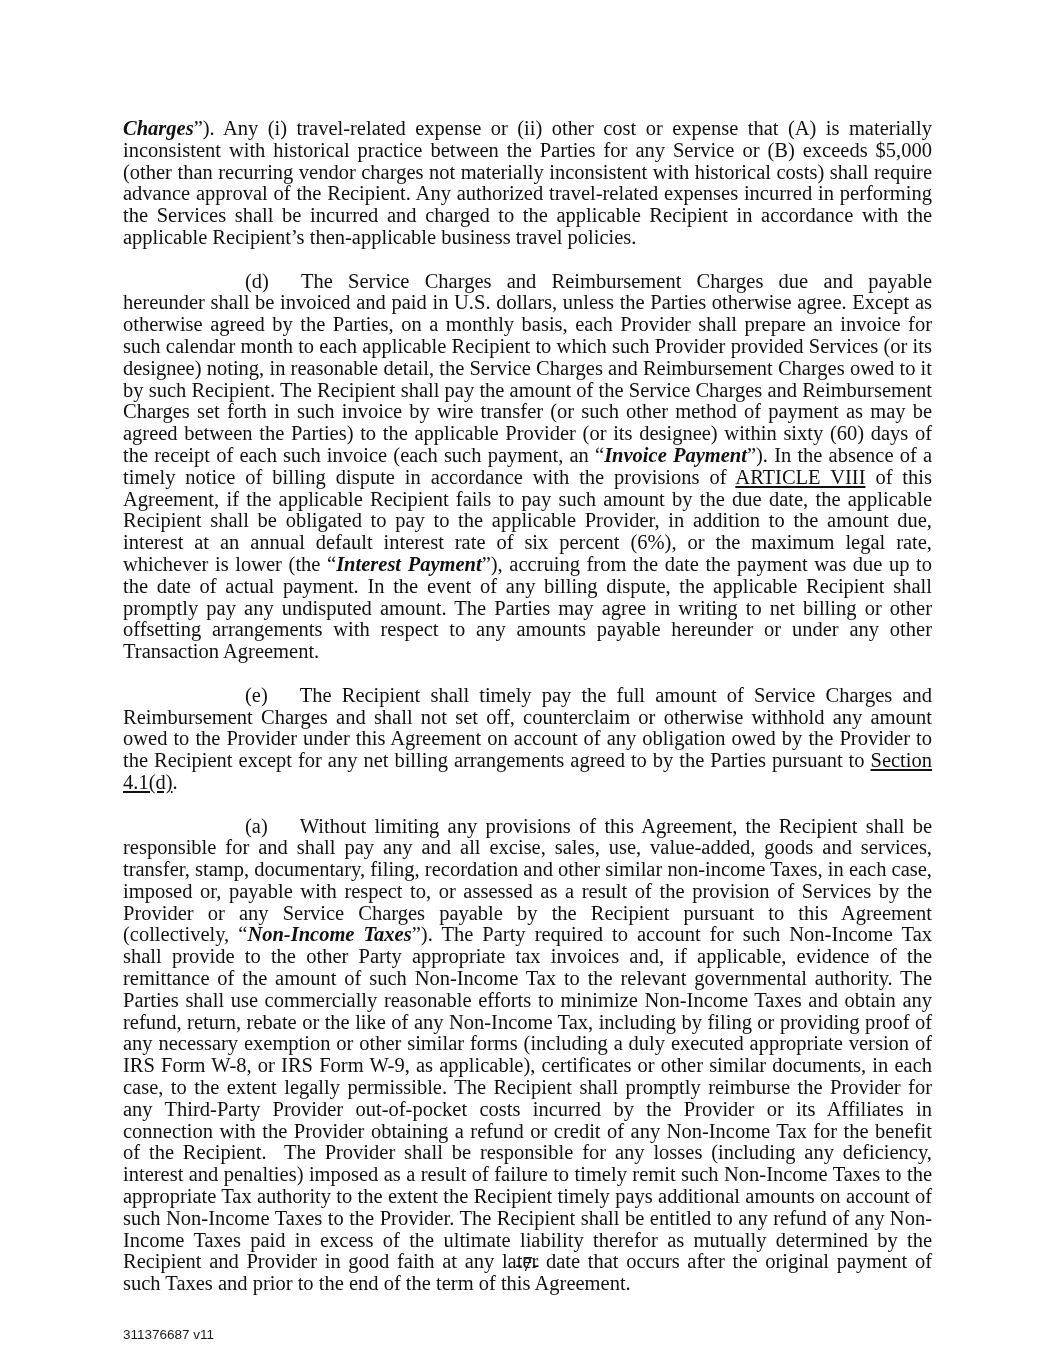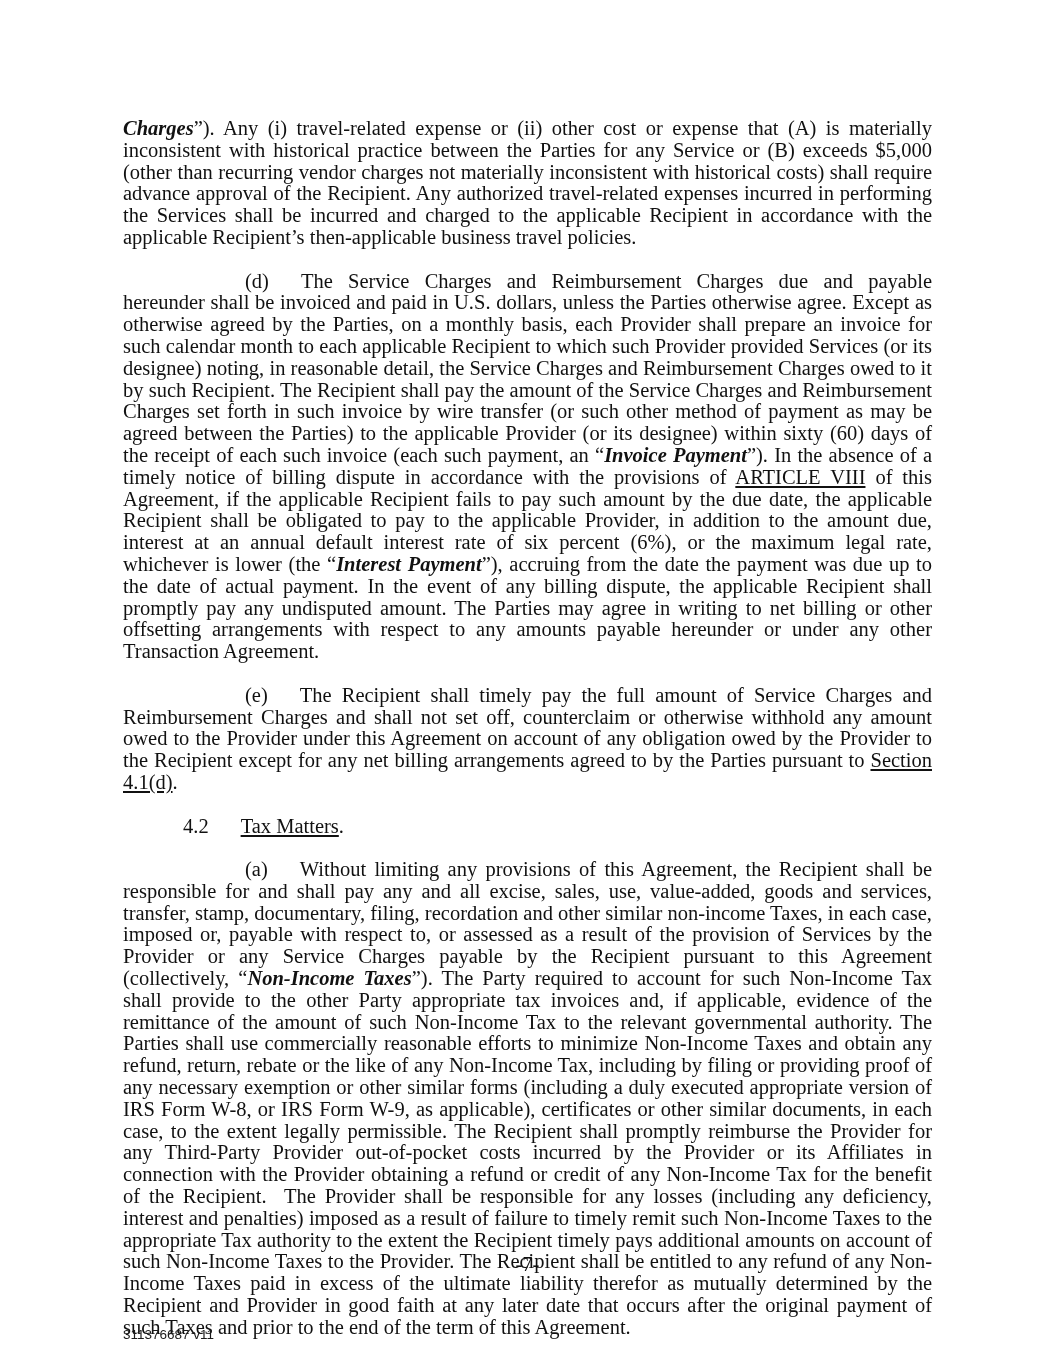--- a/index.html
+++ b/index.html
@@ -65,18 +65,17 @@
   }
 </style>
 </head>
 <body>
 
 <div class="page">
   <div class="content">
       <p class=""><span class="seg-bi">Charges</span><span>”). Any (i) travel-related expense or (ii) other cost or expense that (A) is materially inconsistent with historical practice between the Parties for any Service or (B) exceeds $5,000 (other than recurring vendor charges not materially inconsistent with historical costs) shall require advance approval of the Recipient. Any authorized travel-related expenses incurred in performing the Services shall be incurred and charged to the applicable Recipient in accordance with the applicable Recipient’s then-applicable business travel policies.</span></p>
       <p class="indent"><span>(d)</span><span class="tab"></span><span>The Service Charges and Reimbursement Charges due and payable hereunder shall be invoiced and paid in U.S. dollars, unless the Parties otherwise agree. Except as otherwise agreed by the Parties, on a monthly basis, each Provider shall prepare an invoice for such calendar month to each applicable Recipient to which such Provider provided Services (or its designee) noting, in reasonable detail, the Service Charges and Reimbursement Charges owed to it by such Recipient. The Recipient shall pay the amount of the Service Charges and Reimbursement Charges set forth in such invoice by wire transfer (or such other method of payment as may be agreed between the Parties) to the applicable Provider (or its designee) within sixty (60) days of the receipt of each such invoice (each such payment, an “</span><span class="seg-bi">Invoice Payment</span><span>”). In the absence of a timely notice of billing dispute in accordance with the provisions of </span><span class="seg-u">ARTICLE VIII</span><span> of this Agreement, if the applicable Recipient fails to pay such amount by the due date, the applicable Recipient shall be obligated to pay to the applicable Provider, in addition to the amount due, interest at an annual default interest rate of six percent (6%), or the maximum legal rate, whichever is lower (the “</span><span class="seg-bi">Interest Payment</span><span>”), accruing from the date the payment was due up to the date of actual payment. In the event of any billing dispute, the applicable Recipient shall promptly pay any undisputed amount. The Parties may agree in writing to net billing or other offsetting arrangements with respect to any amounts payable hereunder or under any other Transaction Agreement.</span></p>
       <p class="indent"><span>(e)</span><span class="tab"></span><span>The Recipient shall timely pay the full amount of Service Charges and Reimbursement Charges and shall not set off, counterclaim or otherwise withhold any amount owed to the Provider under this Agreement on account of any obligation owed by the Provider to the Recipient except for any net billing arrangements agreed to by the Parties pursuant to </span><span class="seg-u">Section 4.1(d)</span><span>.</span></p>
-      <p class="heading"><span>4.2</span><span class="tab"></span><span class="seg-u">Tax Matters</span><span>.</span></p>
       <p class="indent"><span>(a)</span><span class="tab"></span><span>Without limiting any provisions of this Agreement, the Recipient shall be responsible for and shall pay any and all excise, sales, use, value-added, goods and services, transfer, stamp, documentary, filing, recordation and other similar non-income Taxes, in each case, imposed or, payable with respect to, or assessed as a result of the provision of Services by the Provider or any Service Charges payable by the Recipient pursuant to this Agreement (collectively, “</span><span class="seg-bi">Non-Income Taxes</span><span>”). The Party required to account for such Non-Income Tax shall provide to the other Party appropriate tax invoices and, if applicable, evidence of the remittance of the amount of such Non-Income Tax to the relevant governmental authority. The Parties shall use commercially reasonable efforts to minimize Non-Income Taxes and obtain any refund, return, rebate or the like of any Non-Income Tax, including by filing or providing proof of any necessary exemption or other similar forms (including a duly executed appropriate version of IRS Form W-8, or IRS Form W-9, as applicable), certificates or other similar documents, in each case, to the extent legally permissible. The Recipient shall promptly reimburse the Provider for any Third-Party Provider out-of-pocket costs incurred by the Provider or its Affiliates in connection with the Provider obtaining a refund or credit of any Non-Income Tax for the benefit of the Recipient.&nbsp; The Provider shall be responsible for any losses (including any deficiency, interest and penalties) imposed as a result of failure to timely remit such Non-Income Taxes to the appropriate Tax authority to the extent the Recipient timely pays additional amounts on account of such Non-Income Taxes to the Provider. The Recipient shall be entitled to any refund of any Non-Income Taxes paid in excess of the ultimate liability therefor as mutually determined by the Recipient and Provider in good faith at any later date that occurs after the original payment of such Taxes and prior to the end of the term of this Agreement.</span></p>
     </div>
   <div class="page-number">-7-</div>
   <div class="footer-id">311376687 v11</div>
 </div>
 
 </body></html>

